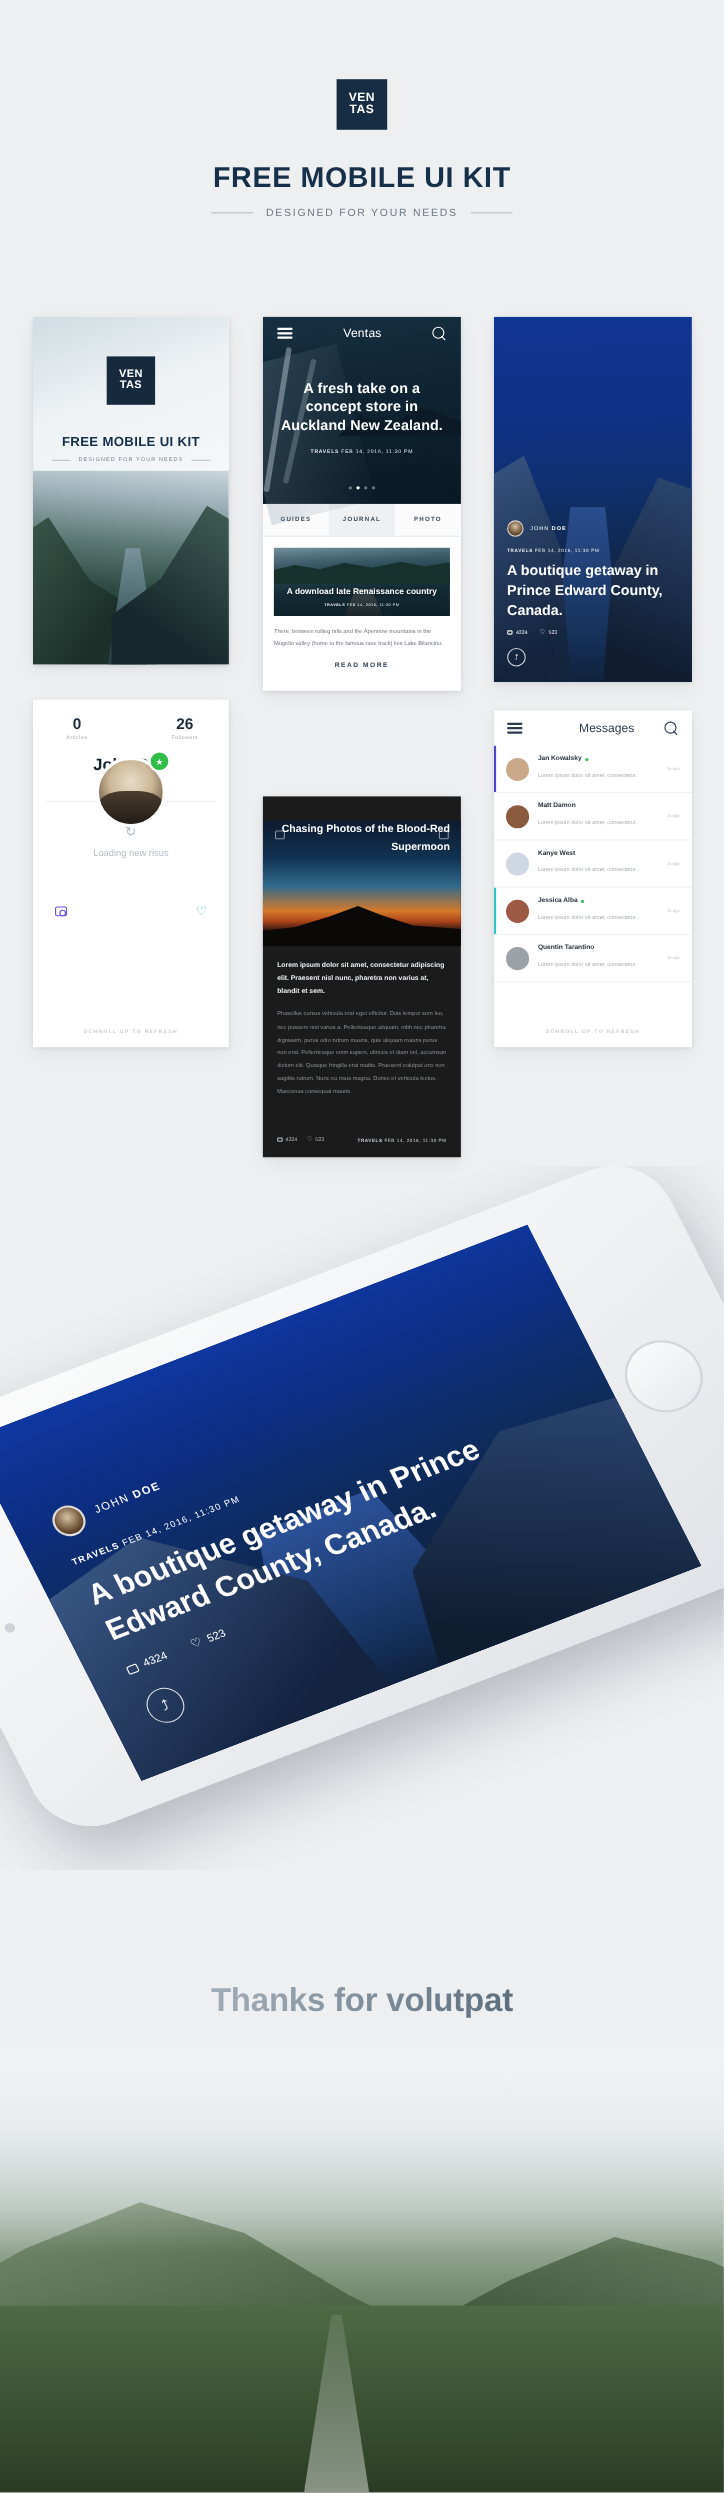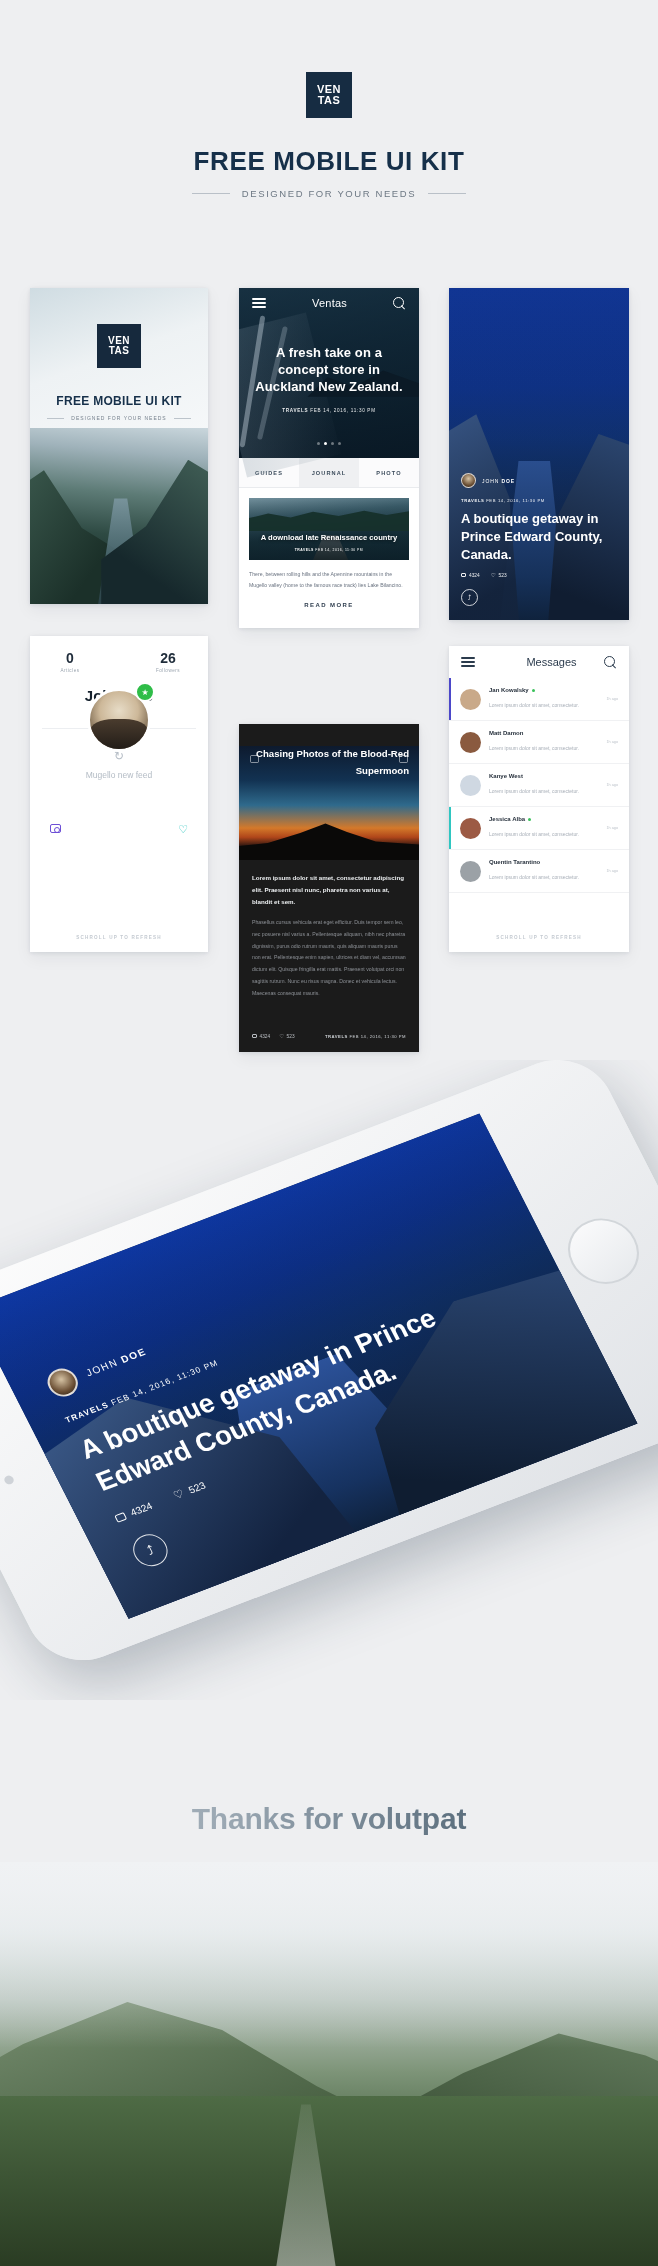--- a/index.html
+++ b/index.html
@@ -483,21 +483,21 @@
       <b>Warsaw</b>
       · <span>25 Years Old</span>
     </div>
     <div class="s3-icons">
       <div class="ic-cam"></div>
       <div class="ic-heart">♡</div>
     </div>
     <div class="s3-div"></div>
     <div class="s3-load">
       <div class="s3-spin">↻</div>
-      <div class="s3-loadtxt">Mugello new feed</div>
+      <div class="s3-loadtxt">Loading new risus</div>
     </div>
     <div class="refresh">SCHROLL UP TO REFRESH</div>
   </div>
 
   <div class="screen" id="s4">
     <div class="s4-hero">
       <div class="mtn"></div>
       <div class="s4-tools">
         <div class="s4-tool"></div>
         <div class="s4-tool"></div>

